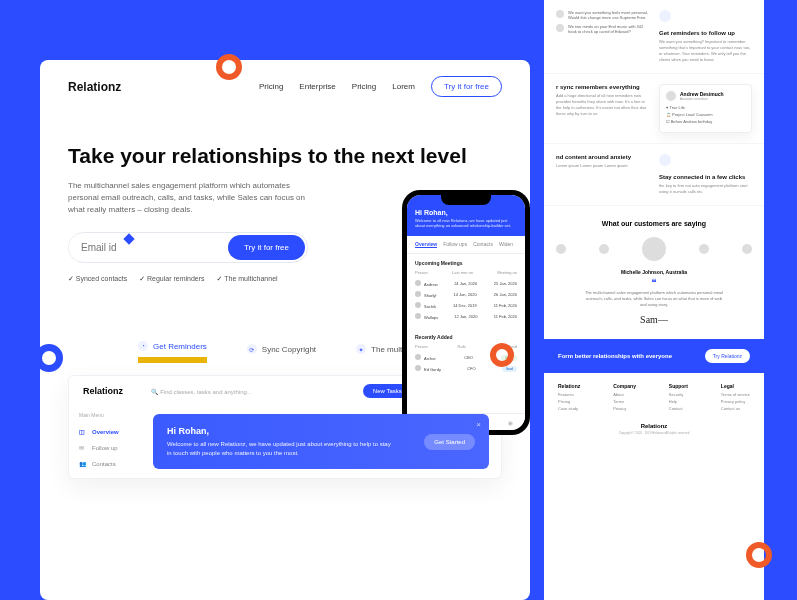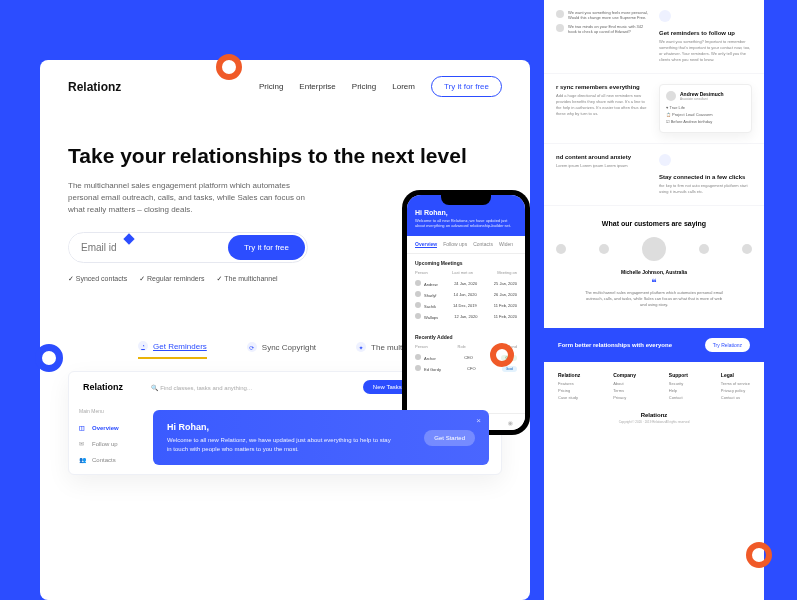--- a/index.html
+++ b/index.html
@@ -52,21 +52,21 @@
 .phone-row .av { width: 6px; height: 6px; border-radius: 50%; background: #ccc; margin-right: 3px; display: inline-block; }
 .phone-badge { background: #e8f5e9; color: #2e7d32; font-size: 3px; padding: 1px 4px; border-radius: 4px; }
 .phone-badge.blue { background: #e3f2fd; color: #1565c0; }
 .phone-nav { position: absolute; bottom: 5px; left: 5px; right: 5px; background: #fff; display: flex; justify-content: space-around; padding: 4px 0; border-top: 1px solid #eee; border-radius: 0 0 14px 14px; }
 .phone-nav-item { width: 8px; height: 8px; display: flex; align-items: center; justify-content: center; font-size: 6px; color: #bbb; }
 .phone-nav-item.active { color: #2c4dff; }
 
 
 .features { display: flex; justify-content: center; gap: 40px; padding: 18px 0 12px; margin-top: 40px; }
 .feature { display: flex; align-items: center; gap: 5px; font-size: 8px; color: #555; padding-bottom: 6px; }
-.feature.active { color: #2c4dff; border-bottom: 2px solid #eab308; text-decoration: underline; }
+.feature.active { color: #2c4dff; border-bottom: 6px solid #eab308; }
 .feature-icon { width: 10px; height: 10px; border-radius: 50%; background: #eef1ff; display: inline-flex; align-items: center; justify-content: center; font-size: 6px; color: #2c4dff; }
 
 
 .dash { margin: 0 28px; background: #fff; border: 1px solid #eef0f6; border-radius: 6px; box-shadow: 0 8px 24px rgba(0,0,0,0.06); overflow: hidden; }
 .dash-top { display: flex; align-items: center; padding: 8px 14px; gap: 12px; }
 .dash-logo { font-size: 9px; font-weight: 700; }
 .dash-search { flex: 1; font-size: 6px; color: #aaa; padding-left: 16px; }
 .dash-newtask { background: #2c4dff; color: #fff; font-size: 6px; padding: 4px 10px; border-radius: 10px; border: none; }
 .dash-icons { display: flex; gap: 8px; font-size: 8px; color: #aaa; }
 .dash-time { font-size: 6px; color: #666; font-weight: 600; }
@@ -344,20 +344,21 @@
       <div class="test-avatars">
         <span class="test-av"></span>
         <span class="test-av"></span>
         <span class="test-av big"></span>
         <span class="test-av"></span>
         <span class="test-av"></span>
       </div>
       <div class="test-name">Michelle Johnson, Australia</div>
       <div class="test-quote-mark">❝</div>
       <div class="test-quote">The multichannel sales engagement platform which automates personal email outreach, calls, and tasks, while Sales can focus on what that is more of web and using story.</div>
+      <div class="test-sig">Sam—</div>
     </div>
 
     <div class="cta-bar">
       <span class="cta-text">Form better relationships with everyone</span>
       <button class="cta-btn">Try Relationz</button>
     </div>
 
     <div class="footer">
       <div class="footer-col">
         <div class="footer-head">Relationz</div>

